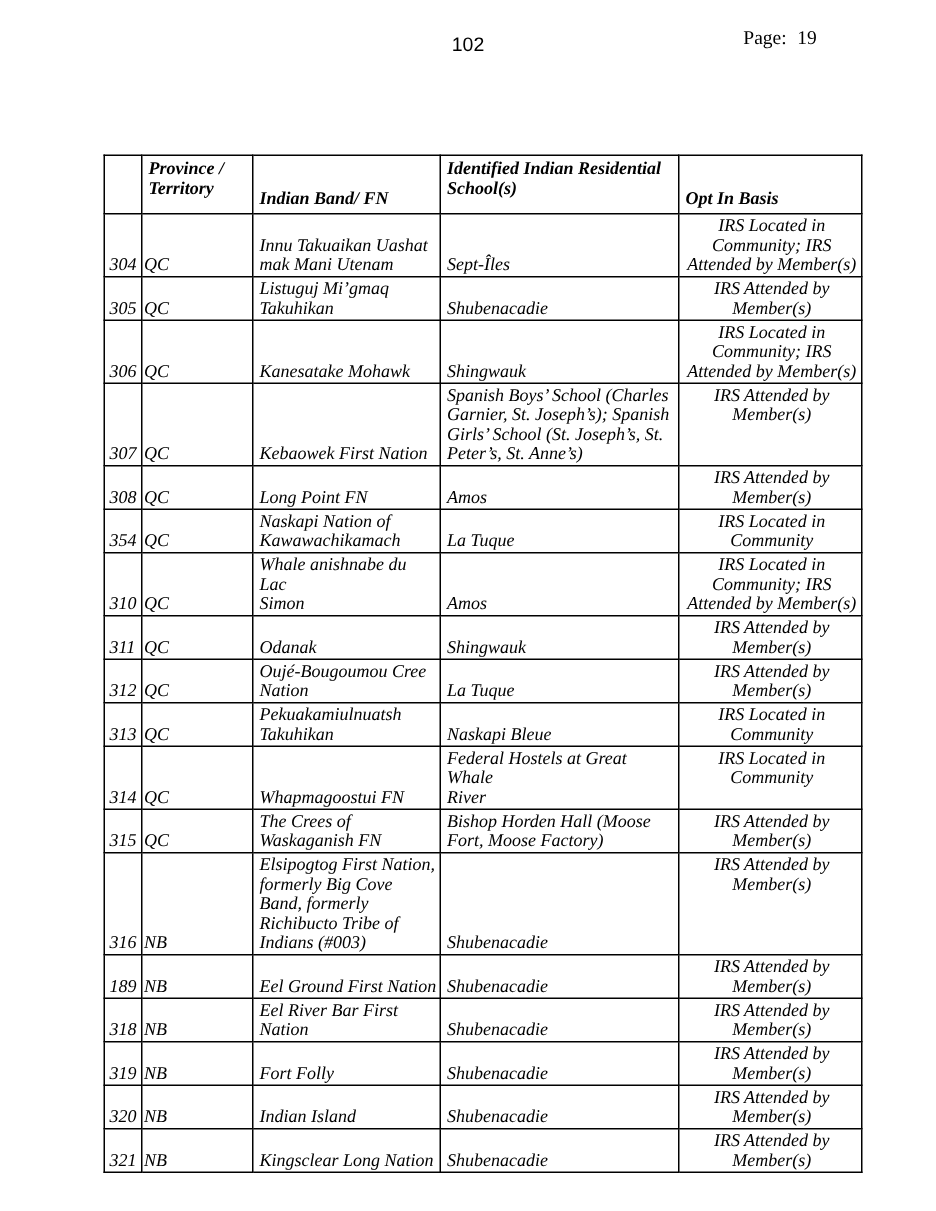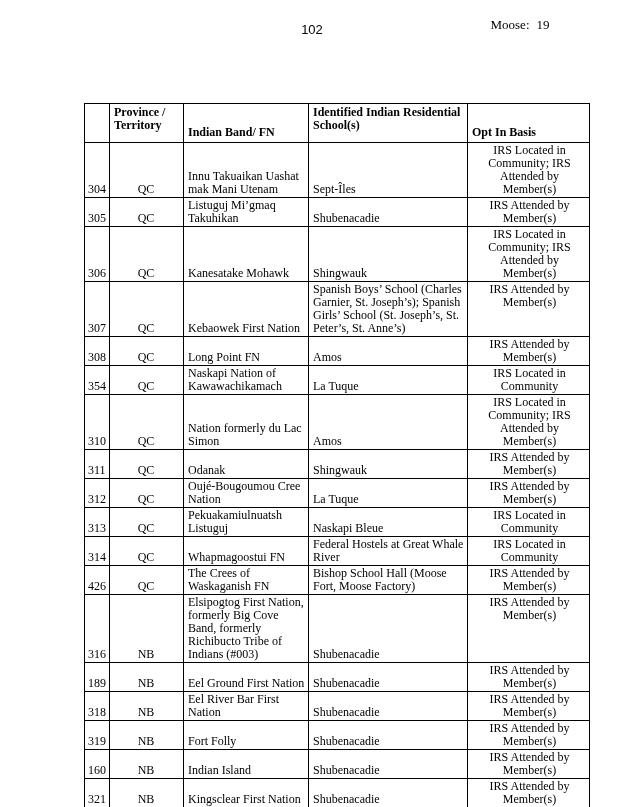--- a/index.html
+++ b/index.html
@@ -26,53 +26,54 @@
     font-weight: bold; font-size: 16px; line-height: 17px;
     letter-spacing: 0.5px;
   }
   .pageline {
     font-family: "Liberation Serif", serif;
     font-size: 13px; line-height: 15px; margin-top: 1px;
   }
   .pageline .pv { display: inline-block; margin-left: 7px; }
 
   table.doc-table {
-    position: absolute; left: 84px; top: 103px;
+    position: absolute; left: 69px; top: 103px;
     width: 505px;
     border-collapse: collapse;
     table-layout: fixed;
+    font-style: italic;
   }
   .doc-table th, .doc-table td {
     border: 1px solid #000000;
     font-size: 12px; line-height: 13px;
     padding: 1px 2px 1px 4px;
     white-space: pre-line;
     overflow: hidden;
     text-align: left;
     font-weight: normal;
   }
   .doc-table thead tr { height: 39px; }
   .doc-table th { font-weight: bold; padding-bottom: 3px; padding-top: 2px; }
   .doc-table th.c1, .doc-table th.c3 { vertical-align: top; }
   .doc-table th.c0, .doc-table th.c2, .doc-table th.c4 { vertical-align: bottom; }
   .doc-table td.c0, .doc-table td.c1, .doc-table td.c2, .doc-table td.c3 { vertical-align: bottom; }
   .doc-table td.c4 { vertical-align: top; text-align: center; }
   .doc-table td.c0 { padding-left: 3px; }
-  .doc-table td.c1 { text-align: center; padding-left: 1px; }
+  .doc-table td.c1 { padding-left: 1px; }
 </style>
 </head>
 <body>
 
 <div>
 
   <div class="hdr-center">102</div>
 
   <div class="hdr-right">
     <div class="pageline">
-      <span>Moose:</span><span class="pv">19</span>
+      <span>Page:</span><span class="pv">19</span>
     </div>
   </div>
 
   <table class="doc-table">
     <colgroup>
       <col style="width:25px">
       <col style="width:74px">
       <col style="width:125px">
       <col style="width:159px">
       <col style="width:122px">
@@ -141,21 +142,21 @@
           <td class="c1">QC</td>
           <td class="c2">Naskapi Nation of
 Kawawachikamach</td>
           <td class="c3">La Tuque</td>
           <td class="c4">IRS Located in
 Community</td>
         </tr>
         <tr>
           <td class="c0">310</td>
           <td class="c1">QC</td>
-          <td class="c2">Nation formerly du Lac
+          <td class="c2">Whale anishnabe du Lac
 Simon</td>
           <td class="c3">Amos</td>
           <td class="c4">IRS Located in
 Community; IRS
 Attended by Member(s)</td>
         </tr>
         <tr>
           <td class="c0">311</td>
           <td class="c1">QC</td>
           <td class="c2">Odanak</td>
@@ -169,40 +170,40 @@
           <td class="c2">Oujé-Bougoumou Cree
 Nation</td>
           <td class="c3">La Tuque</td>
           <td class="c4">IRS Attended by
 Member(s)</td>
         </tr>
         <tr>
           <td class="c0">313</td>
           <td class="c1">QC</td>
           <td class="c2">Pekuakamiulnuatsh
-Listuguj</td>
+Takuhikan</td>
           <td class="c3">Naskapi Bleue</td>
           <td class="c4">IRS Located in
 Community</td>
         </tr>
         <tr>
           <td class="c0">314</td>
           <td class="c1">QC</td>
           <td class="c2">Whapmagoostui FN</td>
           <td class="c3">Federal Hostels at Great Whale
 River</td>
           <td class="c4">IRS Located in
 Community</td>
         </tr>
         <tr>
-          <td class="c0">426</td>
+          <td class="c0">315</td>
           <td class="c1">QC</td>
           <td class="c2">The Crees of
 Waskaganish FN</td>
-          <td class="c3">Bishop School Hall (Moose
+          <td class="c3">Bishop Horden Hall (Moose
 Fort, Moose Factory)</td>
           <td class="c4">IRS Attended by
 Member(s)</td>
         </tr>
         <tr>
           <td class="c0">316</td>
           <td class="c1">NB</td>
           <td class="c2">Elsipogtog First Nation,
 formerly Big Cove
 Band, formerly
@@ -231,31 +232,31 @@
         </tr>
         <tr>
           <td class="c0">319</td>
           <td class="c1">NB</td>
           <td class="c2">Fort Folly</td>
           <td class="c3">Shubenacadie</td>
           <td class="c4">IRS Attended by
 Member(s)</td>
         </tr>
         <tr>
-          <td class="c0">160</td>
+          <td class="c0">320</td>
           <td class="c1">NB</td>
           <td class="c2">Indian Island</td>
           <td class="c3">Shubenacadie</td>
           <td class="c4">IRS Attended by
 Member(s)</td>
         </tr>
         <tr>
           <td class="c0">321</td>
           <td class="c1">NB</td>
-          <td class="c2">Kingsclear First Nation</td>
+          <td class="c2">Kingsclear Long Nation</td>
           <td class="c3">Shubenacadie</td>
           <td class="c4">IRS Attended by
 Member(s)</td>
         </tr>
       </tbody>
   </table>
 
 </div>
 
 </body></html>

